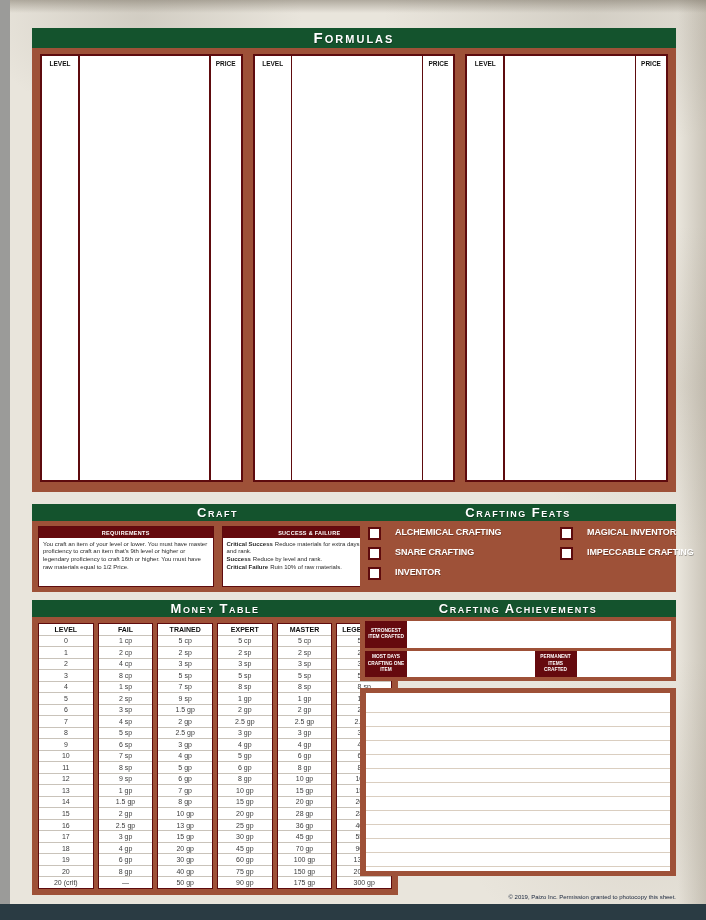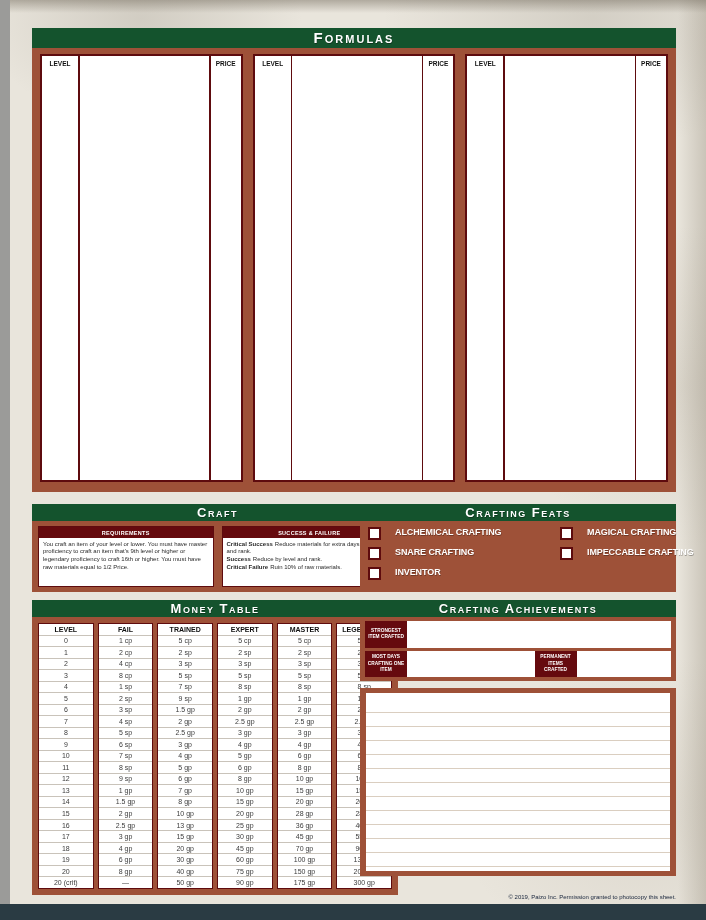--- a/index.html
+++ b/index.html
@@ -139,21 +139,21 @@
 
 <div class="section" id="feats">
   <div class="bar small">Crafting Feats</div>
   <div class="featbody body-sienna">
     <div class="feat">
       <div class="checkbox"></div>
       <div class="feat-label">ALCHEMICAL CRAFTING</div>
     </div>
     <div class="feat">
       <div class="checkbox"></div>
-      <div class="feat-label">MAGICAL CRAFTING</div>
+      <div class="feat-label">MAGICAL INVENTOR</div>
     </div>
     <div class="feat">
       <div class="checkbox"></div>
       <div class="feat-label">SNARE CRAFTING</div>
     </div>
     <div class="feat">
       <div class="checkbox"></div>
       <div class="feat-label">IMPECCABLE CRAFTING</div>
     </div>
     <div class="feat">

